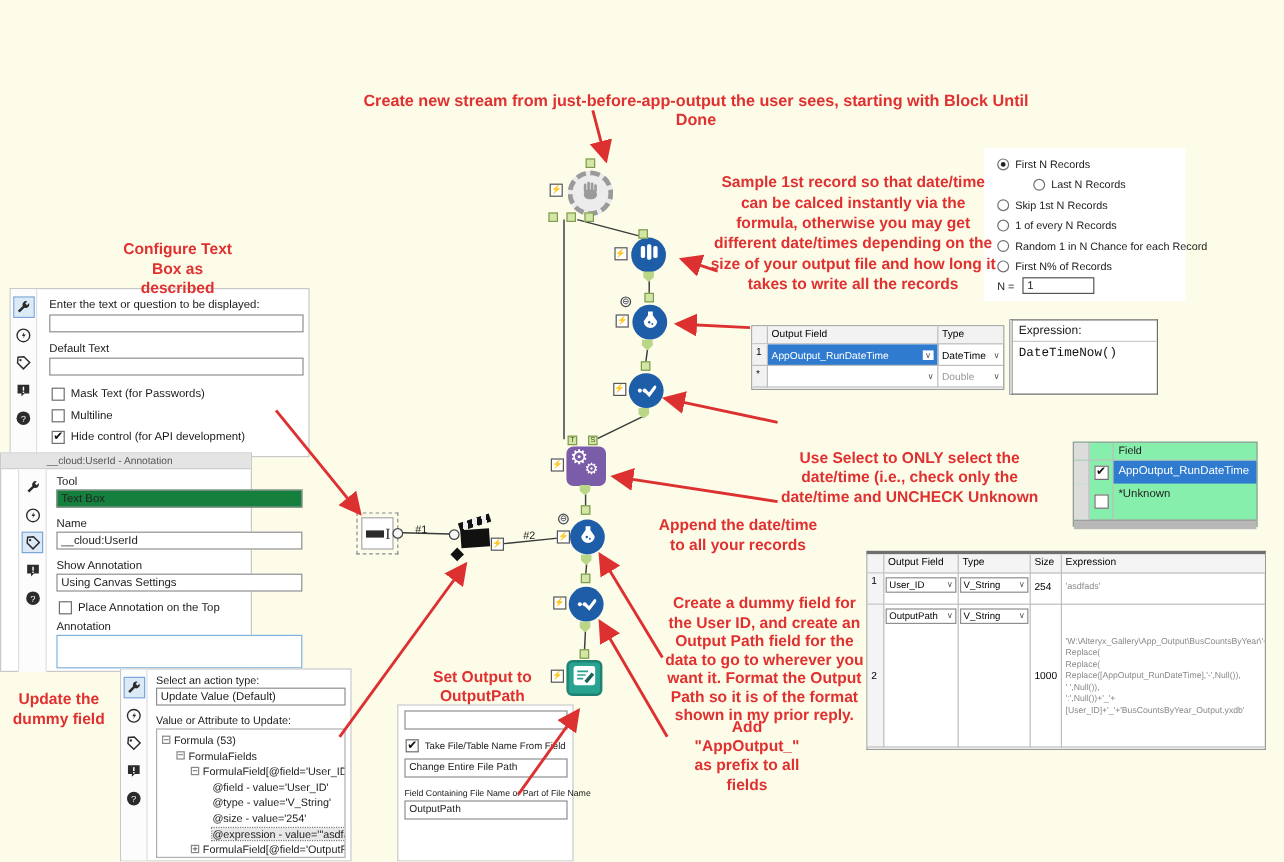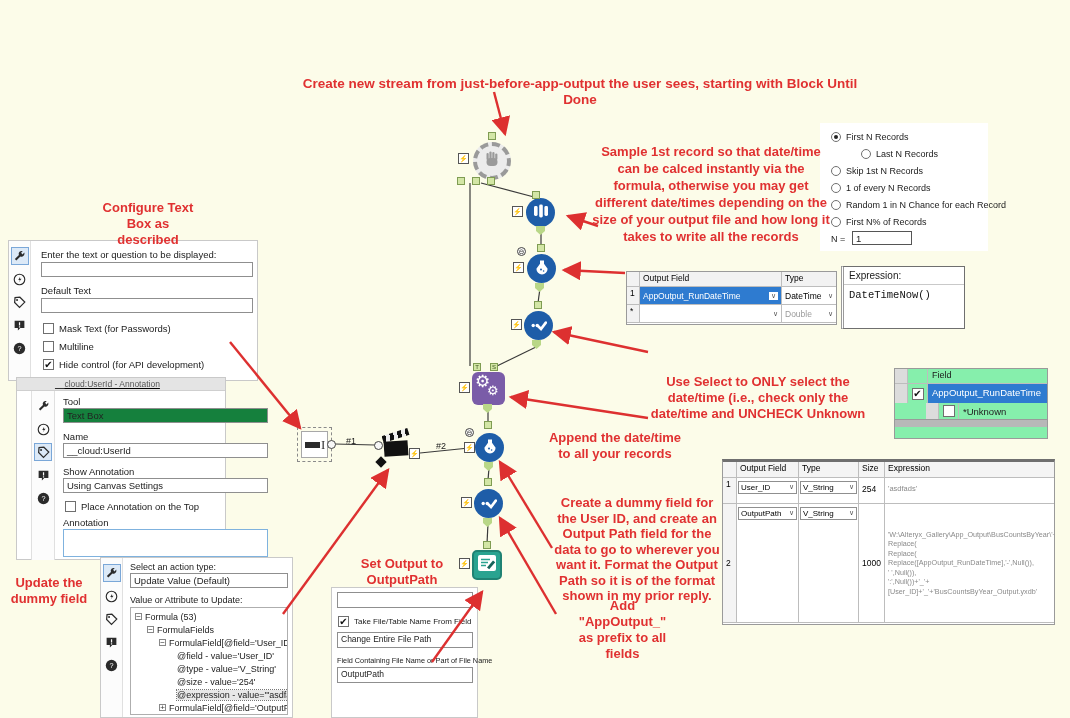--- a/index.html
+++ b/index.html
@@ -253,21 +253,21 @@
         <span class="cb"></span>
         <span class="lbl">Multiline</span>
       </div>
     <div class="cbrow" style="left:12px;top:118px;">
         <span class="cb">✔</span>
         <span class="lbl">Hide control (for API development)</span>
       </div>
   </div>
 </div>
 
-<div class="abs panel" style="left:16px;top:377px;width:210px;height:183px;z-index:10;text-decoration:underline;">
+<div class="abs panel" style="left:0px;top:377px;width:210px;height:183px;z-index:10;">
   <div style="height:13px;background:#e4e4e4;border-bottom:1px solid #cfcfcf;display:flex;align-items:center;">
     <span class="lbl" style="font-size:8.5px;color:#555;padding-left:38px;">__cloud:UserId - Annotation</span>
   </div>
   <div style="display:flex;height:169px;">
     <div class="strip" style="width:24px;margin-left:14px;border-left:1px solid #e0e0e0;">
       <span class="ic">
           <svg width="13" height="13" viewBox="0 0 16 16">
             <path d="M13.8 3.2a3.6 3.6 0 0 1-4.7 4.7l-5 5-1.8-1.8 5-5a3.6 3.6 0 0 1 4.7-4.7L9.9 3.5l1.9 1.9z" fill="#2b2b2b"></path>
           </svg>
         </span>
@@ -465,21 +465,21 @@
     <div style="width:20px;border-right:1px solid #bdbdbd;"></div>
     <div class="lbl" style="flex:1;font-size:9px;padding:1px 4px;">Field</div>
   </div>
   <div style="display:flex;height:19px;">
     <div style="width:13px;background:#dcdcdc;border-right:1px solid #bdbdbd;"></div>
     <div style="width:20px;border-right:1px solid #bdbdbd;display:flex;align-items:center;justify-content:center;">
         <span class="cb" style="width:12px;height:12px;">✔</span>
       </div>
     <div style="flex:1;background:#2e7bd0;color:#fff;font-size:9.5px;padding:3px 4px;white-space:nowrap;overflow:hidden;">AppOutput_RunDateTime</div>
   </div>
-  <div style="display:flex;height:16px;padding-left:31px;">
+  <div style="display:flex;height:30px;">
     <div style="width:13px;background:#dcdcdc;border-right:1px solid #bdbdbd;"></div>
     <div style="width:20px;border-right:1px solid #bdbdbd;display:flex;align-items:center;justify-content:center;">
         <span class="cb" style="width:12px;height:12px;"></span>
       </div>
     <div style="flex:1;font-size:9.5px;padding:3px 4px;color:#222;white-space:nowrap;">*Unknown</div>
   </div>
   <div style="height:8px;background:#b8b8b8;border-top:1px solid #9a9a9a;"></div>
 </div>
 
 <div class="abs" style="left:722px;top:459px;width:333px;height:166px;background:#fff;border:1px solid #9a9a9a;border-top:3px solid #6f6f6f;z-index:10;">

